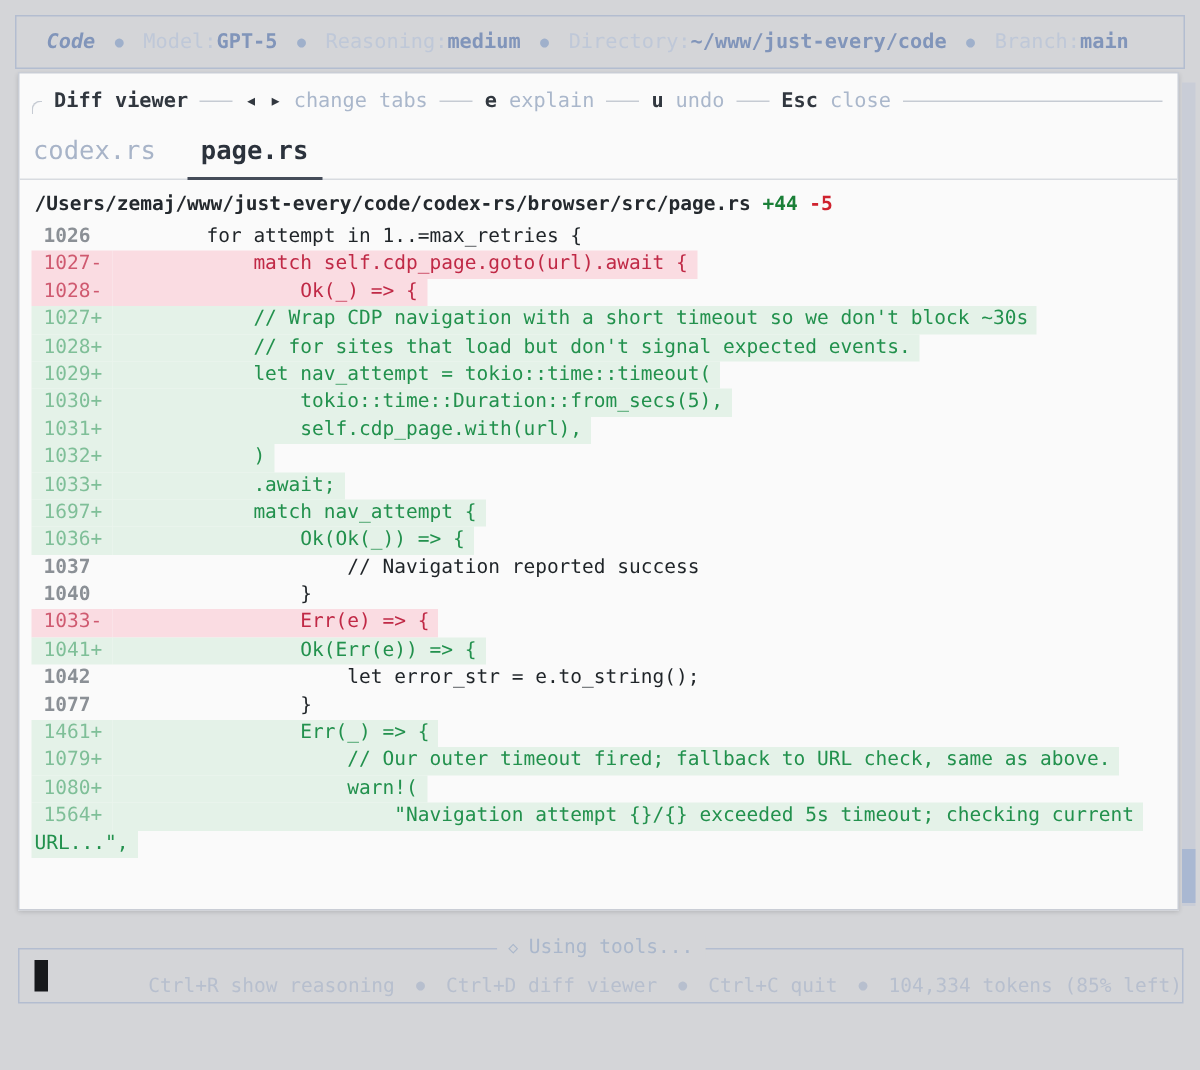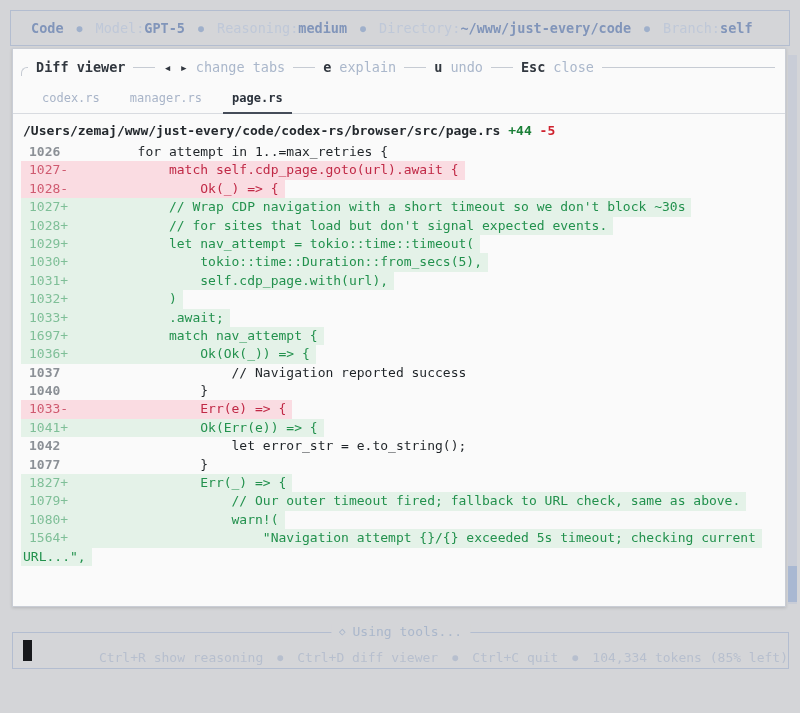--- a/index.html
+++ b/index.html
@@ -44,21 +44,21 @@
   }
   
   .session-header{
     position:absolute;left:10px;top:10px;width:780px;height:36px;
     border:1.5px solid var(--box-border);
     display:flex;align-items:center;
     padding-left:20px;
     font-size:13.5px;
     white-space:nowrap;
   }
-  .session-header .app{color:var(--accent-blue);font-weight:bold;}
+  .session-header .app{color:var(--accent-blue);font-weight:bold;font-style:italic;}
   .session-header .bullet{color:var(--bullet-blue);margin:0 13px;font-size:10px;}
   .session-header .lbl{color:var(--muted-blue);}
   .session-header .val{color:var(--accent-blue);font-weight:bold;}
   
   .panel{
     position:absolute;left:12px;top:48px;width:774px;height:559px;
     background:var(--panel-bg);
     border:1px solid var(--panel-border);
     box-shadow:0 1px 3px rgba(0,0,0,0.15);
     overflow:hidden;
@@ -77,23 +77,23 @@
     flex:none;
   }
   .titlebar .title{color:var(--dark);font-weight:bold;text-align:right;}
   .titlebar .key{color:var(--dark);font-weight:bold;}
   .titlebar .hintlbl{color:var(--hint);}
   .hrule{height:1px;background:var(--rule);width:22px;flex:none;}
   .hrule.grow{flex:1;}
   
   .tabs{
     display:flex;column-gap:12px;
-    margin-top:12px;padding-left:20px;
+    margin-top:12px;
     border-bottom:1px solid var(--tab-baseline);
-    font-size:12px;
+    font-size:17px;
   }
   .tab{
     padding:4px 9px 7px 9px;
     color:var(--tab-inactive);
     border-bottom:2px solid transparent;
     margin-bottom:-1px;
     cursor:default;
   }
   .tab.active{
     color:var(--tab-active);font-weight:bold;
@@ -171,21 +171,21 @@
       <span class="lbl">Model: </span>
       <span class="val">GPT-5</span>
       <span class="bullet">●</span>
       <span class="lbl">Reasoning: </span>
       <span class="val">medium</span>
       <span class="bullet">●</span>
       <span class="lbl">Directory: </span>
       <span class="val">~/www/just-every/code</span>
       <span class="bullet">●</span>
       <span class="lbl">Branch: </span>
-      <span class="val">self</span>
+      <span class="val">main</span>
     </span>
 </div>
 
 <div class="panel">
   <div class="titlebar">
     <span class="corner"></span>
     <span class="title">Diff viewer</span>
     <span id="titlebar-hints" style="display:flex;align-items:center;column-gap:8px;flex:1;">
         <span class="hrule"></span>
         <span class="key">◂ ▸</span>
@@ -198,21 +198,20 @@
         <span class="hintlbl">undo</span>
         <span class="hrule"></span>
         <span class="key">Esc</span>
         <span class="hintlbl">close</span>
         <span class="hrule grow"></span>
       </span>
   </div>
 
   <div class="tabs" id="tabs">
       <div class="tab">codex.rs</div>
-      <div class="tab">manager.rs</div>
       <div class="tab active">page.rs</div>
     </div>
 
   <div class="filepath"><span>/Users/zemaj/www/just-every/code/codex-rs/browser/src/page.rs</span> <span class="adds">+44</span> <span class="dels">-5</span></div>
 
   <div class="difflines" id="difflines">
       <div class="drow ctx"><span class="gut">1026</span><span class="code">        for attempt in 1..=max_retries {</span></div>
       <div class="drow del"><span class="gut">1027-</span><span class="code">            match self.cdp_page.goto(url).await {</span></div>
       <div class="drow del"><span class="gut">1028-</span><span class="code">                Ok(_) =&gt; {</span></div>
       <div class="drow add"><span class="gut">1027+</span><span class="code">            // Wrap CDP navigation with a short timeout so we don't block ~30s</span></div>
@@ -223,21 +222,21 @@
       <div class="drow add"><span class="gut">1032+</span><span class="code">            )</span></div>
       <div class="drow add"><span class="gut">1033+</span><span class="code">            .await;</span></div>
       <div class="drow add"><span class="gut">1697+</span><span class="code">            match nav_attempt {</span></div>
       <div class="drow add"><span class="gut">1036+</span><span class="code">                Ok(Ok(_)) =&gt; {</span></div>
       <div class="drow ctx"><span class="gut">1037</span><span class="code">                    // Navigation reported success</span></div>
       <div class="drow ctx"><span class="gut">1040</span><span class="code">                }</span></div>
       <div class="drow del"><span class="gut">1033-</span><span class="code">                Err(e) =&gt; {</span></div>
       <div class="drow add"><span class="gut">1041+</span><span class="code">                Ok(Err(e)) =&gt; {</span></div>
       <div class="drow ctx"><span class="gut">1042</span><span class="code">                    let error_str = e.to_string();</span></div>
       <div class="drow ctx"><span class="gut">1077</span><span class="code">                }</span></div>
-      <div class="drow add"><span class="gut">1827+</span><span class="code">                Err(_) =&gt; {</span></div>
+      <div class="drow add"><span class="gut">1461+</span><span class="code">                Err(_) =&gt; {</span></div>
       <div class="drow add"><span class="gut">1079+</span><span class="code">                    // Our outer timeout fired; fallback to URL check, same as above.</span></div>
       <div class="drow add"><span class="gut">1080+</span><span class="code">                    warn!(</span></div>
       <div class="drow add"><span class="gut">1564+</span><span class="code">                        "Navigation attempt {}/{} exceeded 5s timeout; checking current</span></div>
       <div class="drow add wrap"><span class="code">URL...",</span></div>
     </div>
 </div>
 
 <div class="scrollbar">
   <div class="thumb"></div>
 </div>

